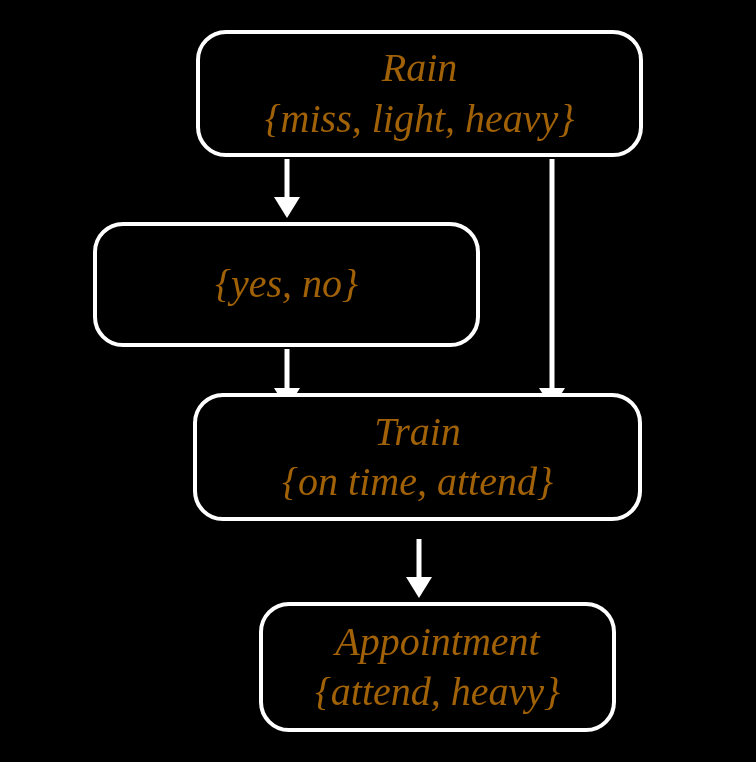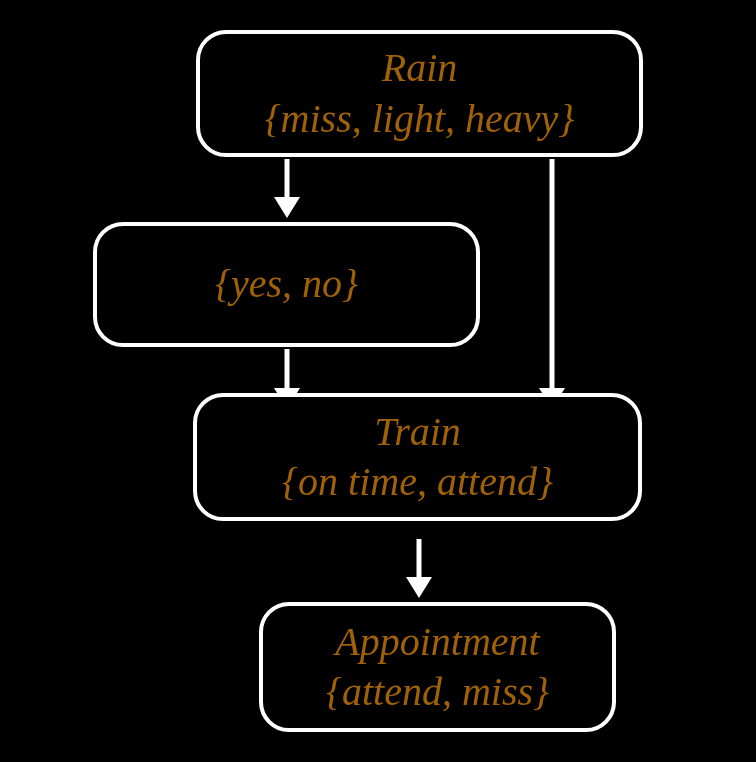--- a/index.html
+++ b/index.html
@@ -78,16 +78,16 @@
     <div>{yes, no}</div>
   </div>
 
   <div class="node node-train">
     <div>Train</div>
     <div>{on time, attend}</div>
   </div>
 
   <div class="node node-appointment">
     <div>Appointment</div>
-    <div>{attend, miss}</div>
+    <div>{attend, heavy}</div>
   </div>
 
 </div>
 
 </body></html>

